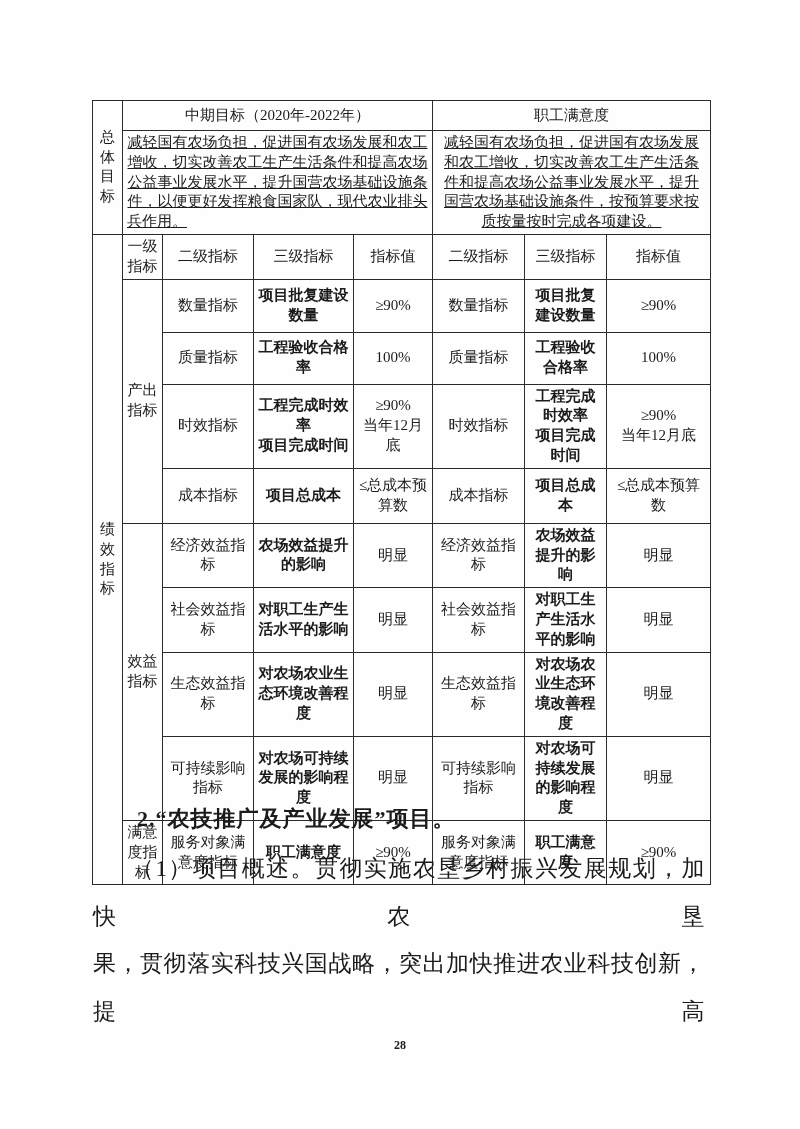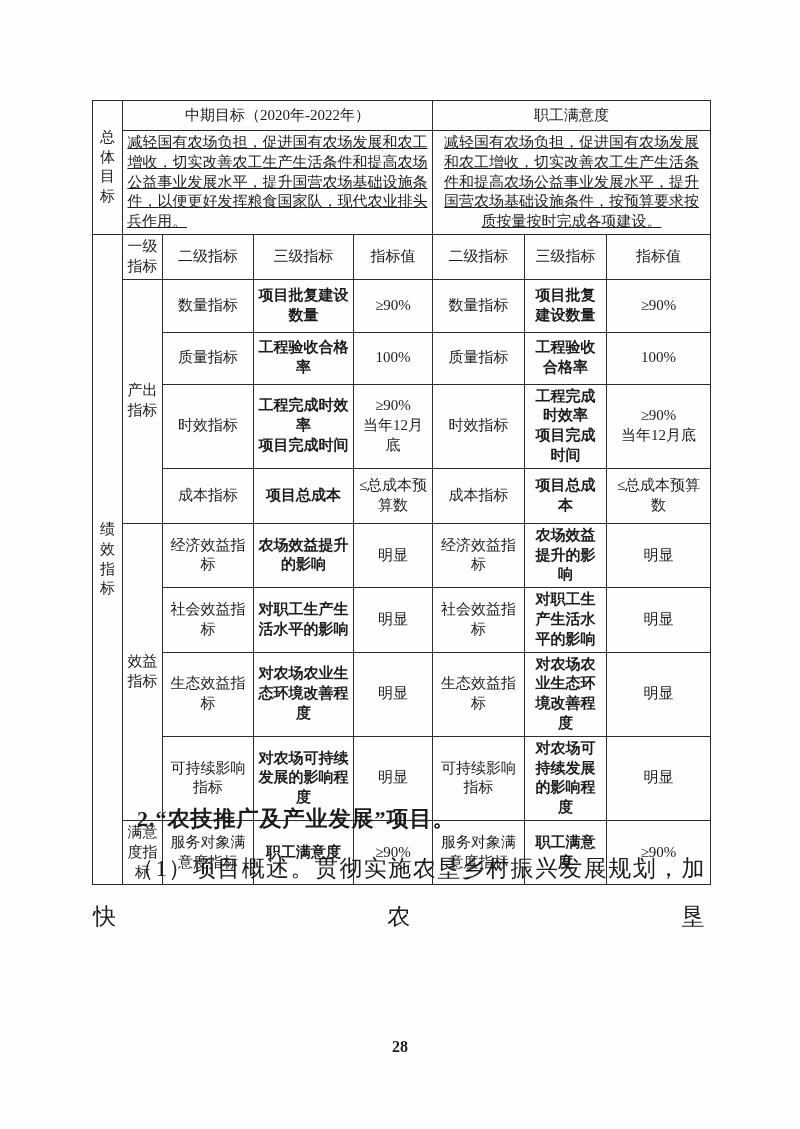--- a/index.html
+++ b/index.html
@@ -62,21 +62,21 @@
     line-height:47.5px;
     text-align:justify;
     text-align-last:justify;
     letter-spacing:0.5px;
   }
   .para-line.first{ text-indent:38px; }
 
   .page-number{
     position:absolute;top:1038px;left:0;width:800px;
     text-align:center;
-    font-size:16px;font-weight:bold;
+    font-size:12px;font-weight:bold;
   }
 </style>
 </head>
 <body>
 
 <div class="page">
 
   <table class="goal-table">
     <colgroup>
       <col style="width:30px">
@@ -198,19 +198,20 @@
         <td class="l3">职工满意度</td>
         <td>≥90%</td>
       </tr>
     </tbody>
   </table>
 
   <div class="body-section">
     <h2 class="section-heading">2.“农技推广及产业发展”项目。</h2>
     <div class="para">
       <div class="para-line first">（1）项目概述。贯彻实施农垦乡村振兴发展规划，加快农垦</div>
+      <div class="para-line">果，贯彻落实科技兴国战略，突出加快推进农业科技创新，提高</div>
 
     </div>
   </div>
 
   <div class="page-number">28</div>
 
 </div>
 
 </body></html>

